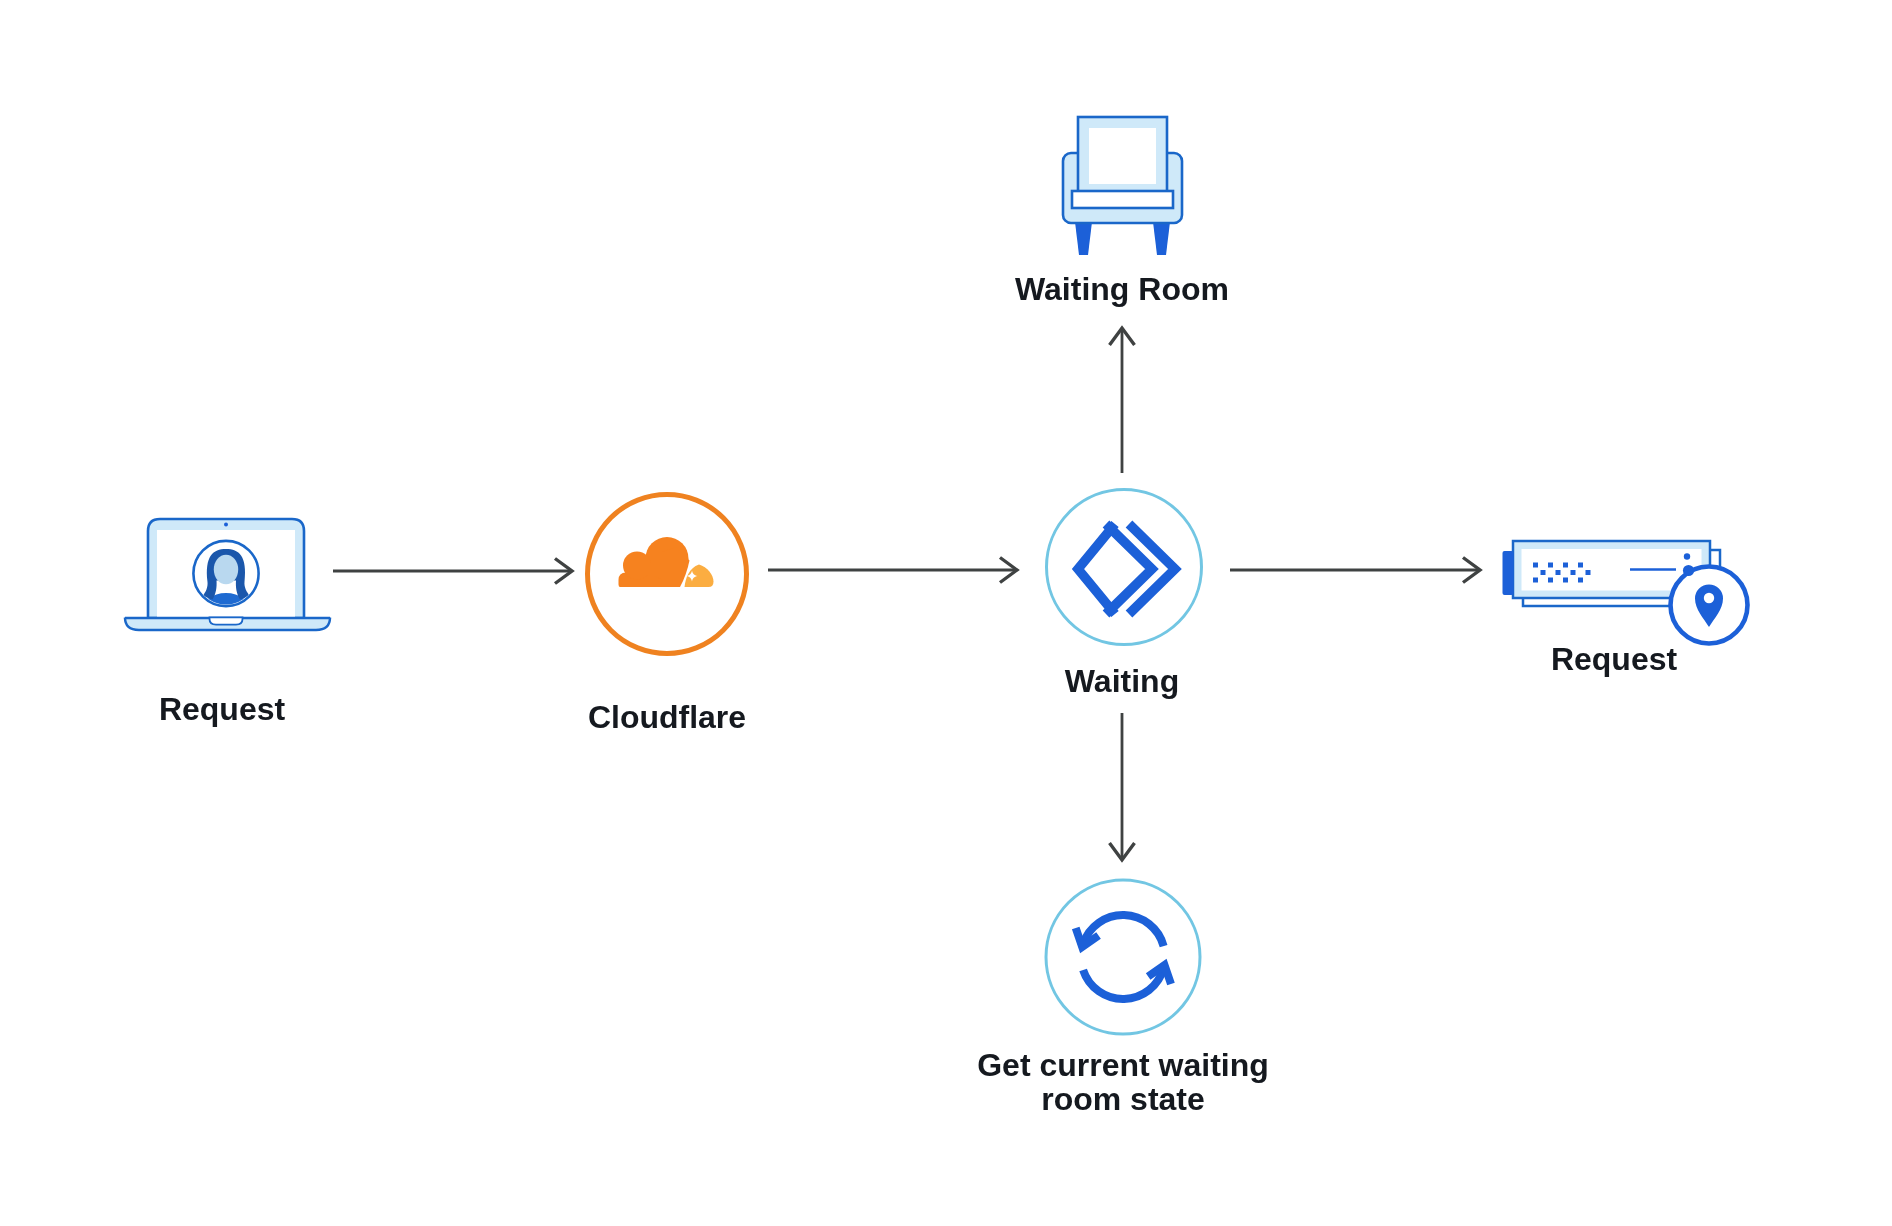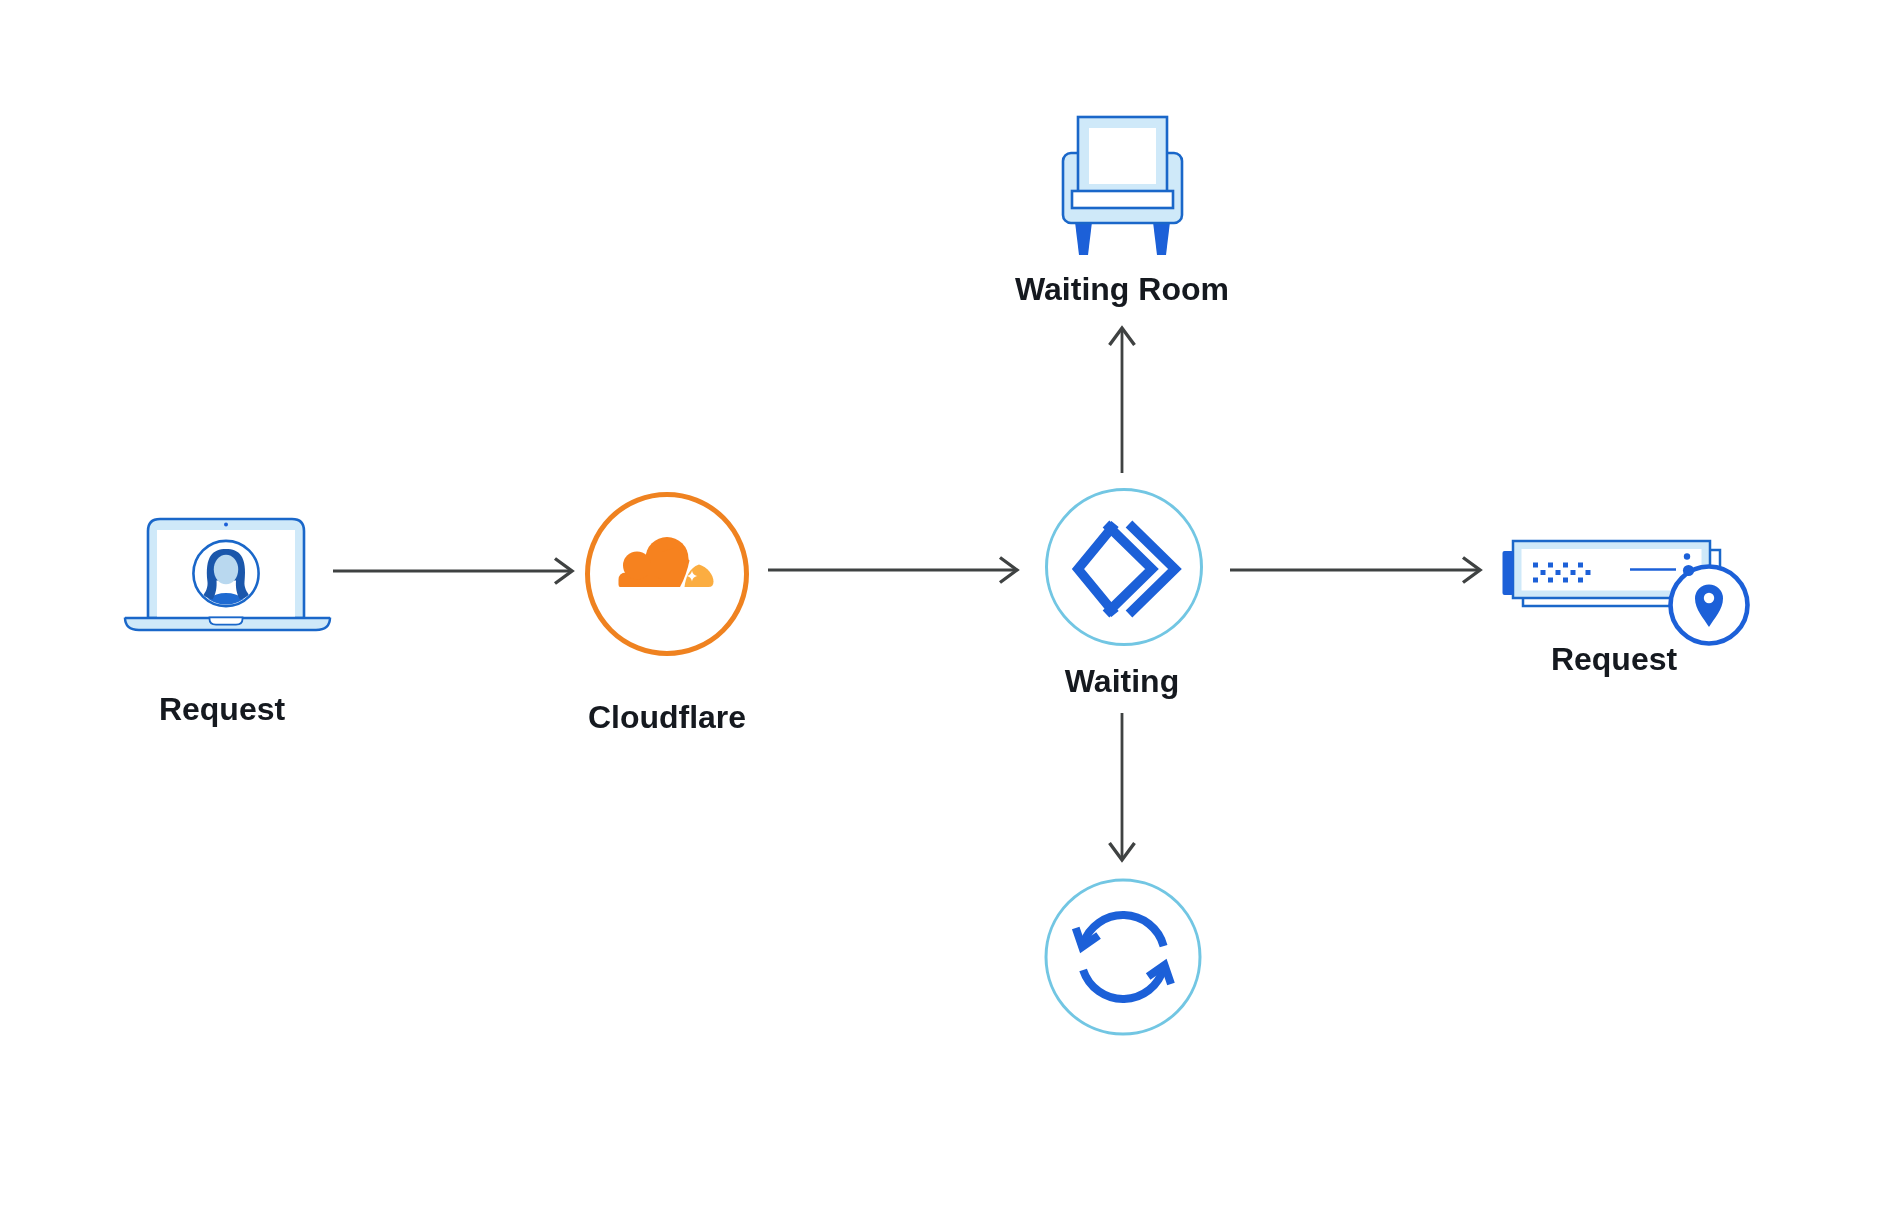--- a/index.html
+++ b/index.html
@@ -136,13 +136,17 @@
         <path d="M -15 -12 L 1 0 L -15 12" transform="translate(1164.2,966) rotate(-72)"></path>
       </g>
     </g>
   </svg>
 
   <div class="label" style="left:222px; top:664px;margin-top:28px;">Request</div>
   <div class="label" style="left:667px; top:700px;">Cloudflare</div>
   <div class="label" style="left:1122px; top:664px;">Waiting</div>
   <div class="label" style="left:1122px; top:272px;">Waiting Room</div>
   <div class="label" style="left:1614px; top:642px;">Request</div>
+  <div class="label" style="left:1123px; top:1048px;">
+    <div>Get current waiting</div>
+    <div>room state</div>
+  </div>
 </div>
 
 </body></html>

